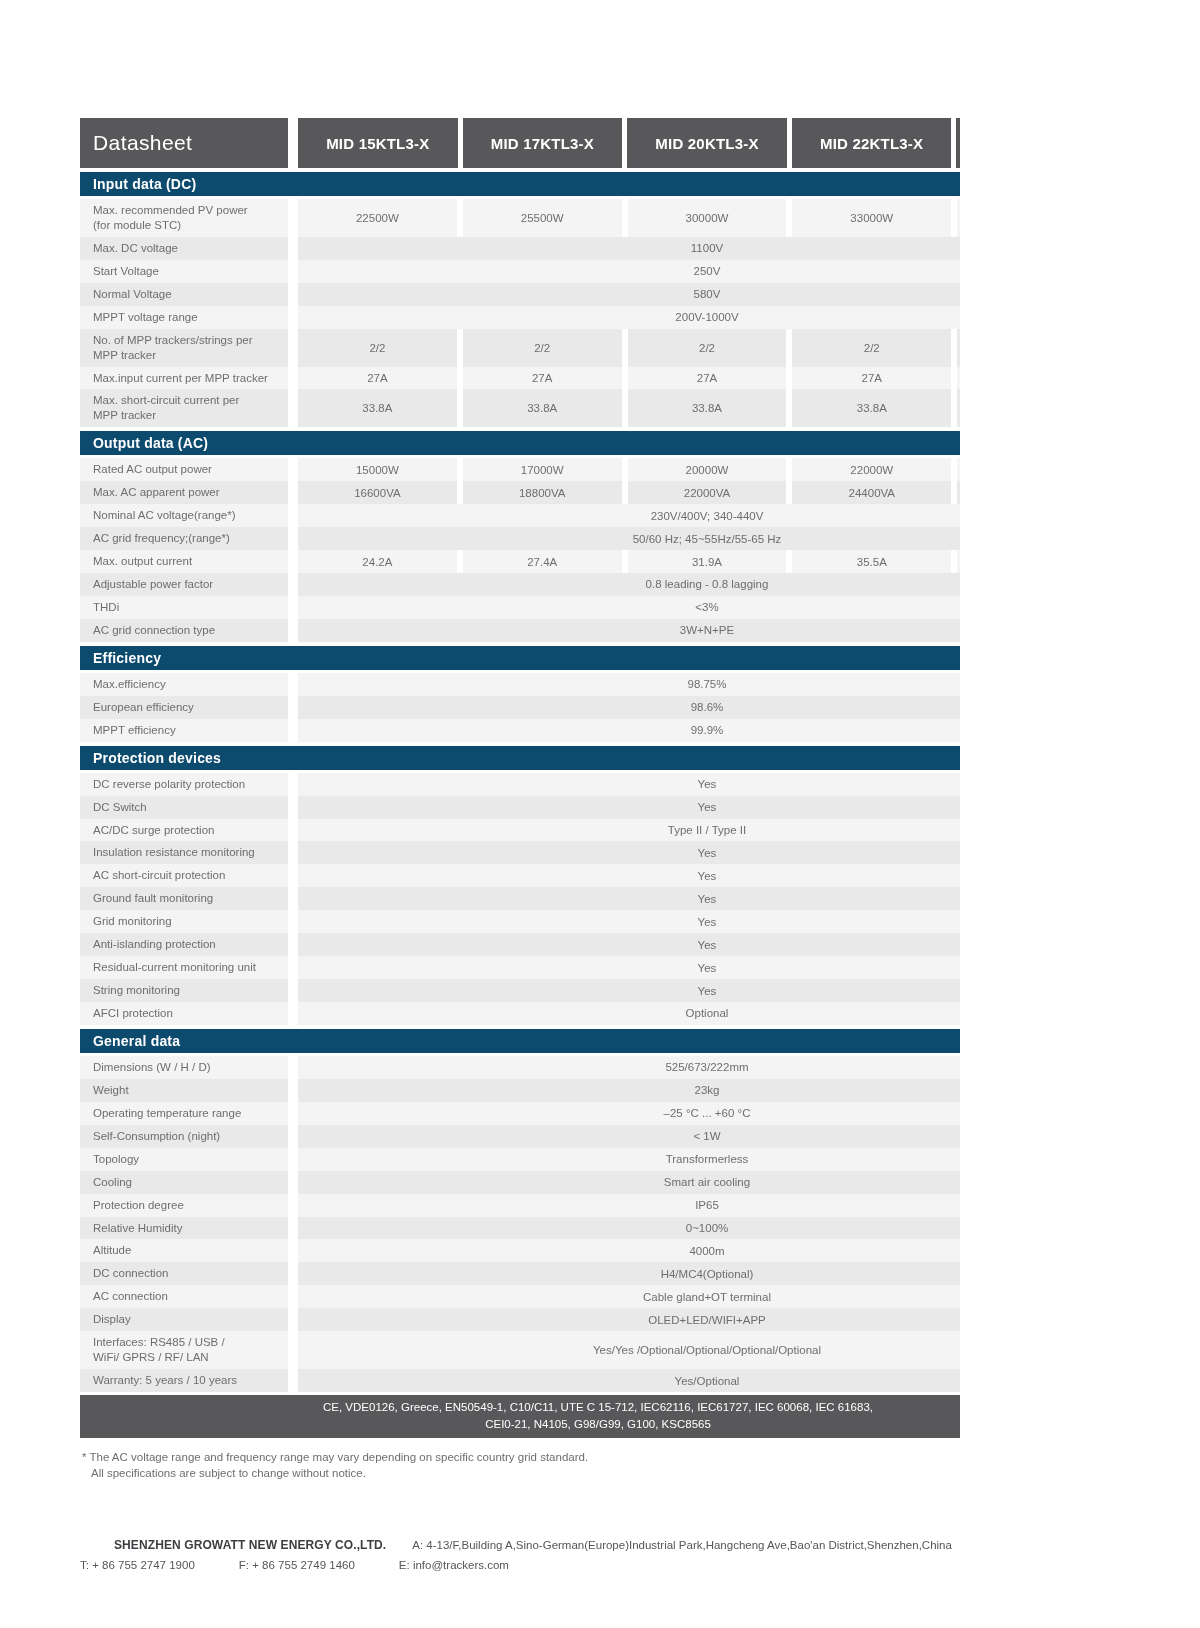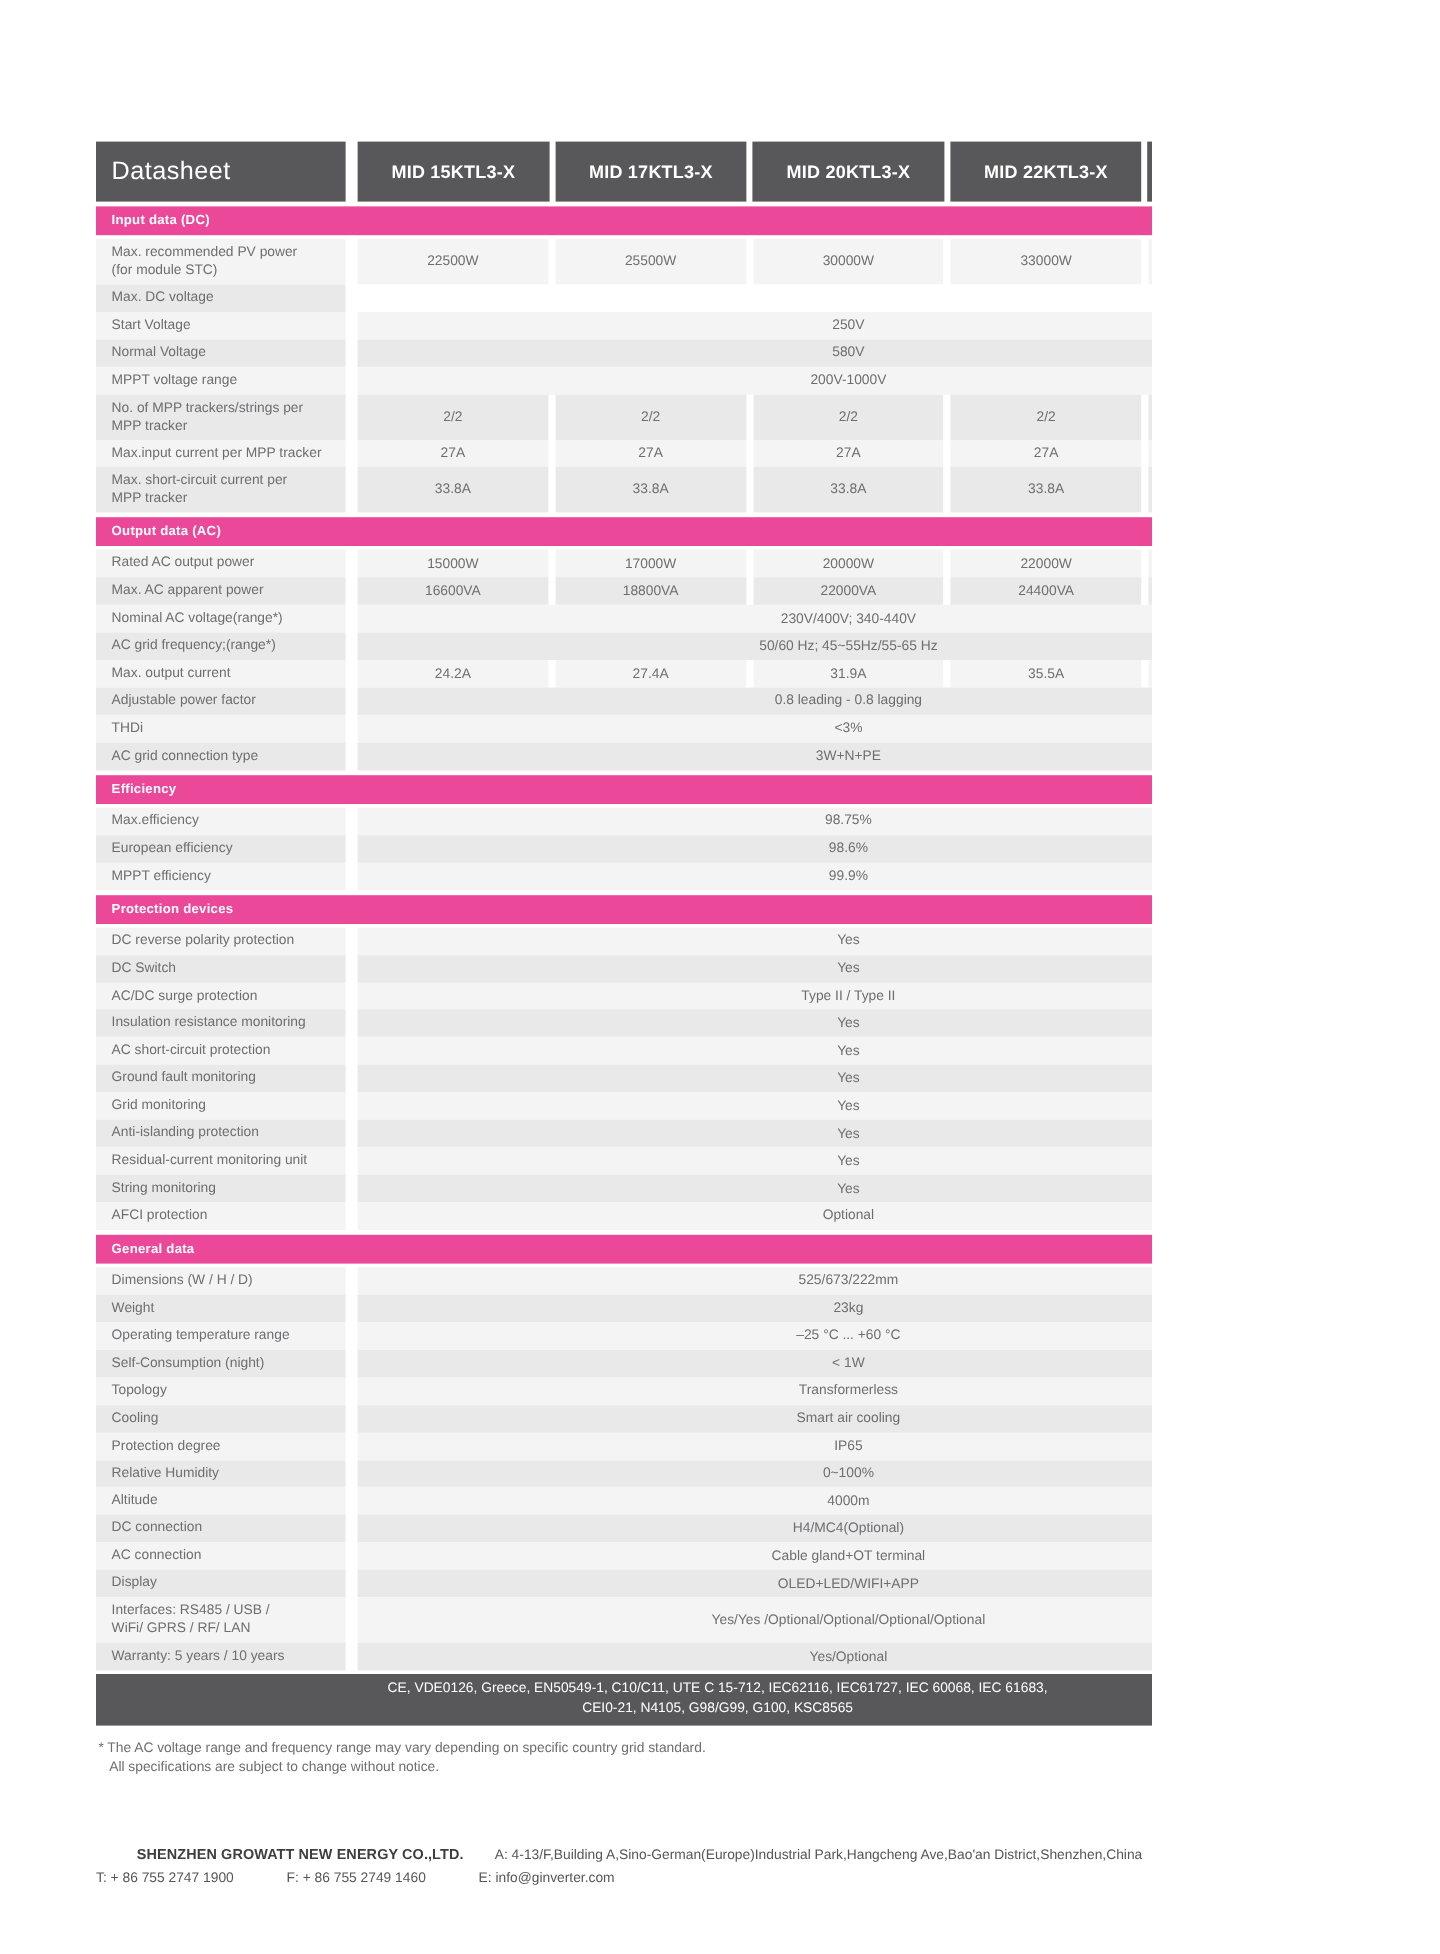--- a/index.html
+++ b/index.html
@@ -10,21 +10,21 @@
 
   
   .header-row { display:flex; gap:10px; height:50px; }
   .corner { width:208px; flex:none; background:#58585A; color:#fff; font-size:21px;
             display:flex; align-items:center; padding-left:13px; letter-spacing:0.4px; }
   .models { flex:1; display:flex; gap:5px; }
   .model-cell { flex:1; background:#58585A; color:#fff; font-weight:bold; font-size:15px;
                 display:flex; align-items:center; justify-content:center; letter-spacing:0.2px; }
 
   
-  .section-bar { height:24px; background:#ec4899; color:#fff; font-weight:bold; font-size:11px;
+  .section-bar { height:24px; background:#0c4a6e; color:#fff; font-weight:bold; font-size:14px;
                  display:flex; align-items:center; padding-left:13px; margin:4px 0 3px 0; letter-spacing:0.2px; }
 
   
   .row { display:flex; gap:10px; }
   .label { width:208px; flex:none; padding:4px 6px 4px 13px; font-size:11.5px; color:#6d6e70;
            line-height:1.3; display:flex; flex-direction:column; justify-content:center; min-height:22px; }
   .vals { flex:1; display:flex; gap:6px; }
   .vcell { flex:1; display:flex; align-items:center; justify-content:center;
            font-size:11.5px; color:#6d6e70; text-align:center; }
   .scell { flex:1; display:flex; align-items:center; justify-content:center;
@@ -76,20 +76,21 @@
             <div class="vcell sa">25500W</div>
             <div class="vcell sa">30000W</div>
             <div class="vcell sa">33000W</div>
             <div class="vcell sa">37500W</div>
           </div>
         </div>
         <div class="row">
           <div class="label sb">
             <div>Max. DC voltage</div>
           </div>
+          <div class="scell sb">1100V</div>
         </div>
         <div class="row">
           <div class="label sa">
             <div>Start Voltage</div>
           </div>
           <div class="scell sa">250V</div>
         </div>
         <div class="row">
           <div class="label sb">
             <div>Normal Voltage</div>
@@ -394,17 +395,17 @@
   </div>
 
   <div class="footer">
     <div class="footer-line1">
       <span class="company">SHENZHEN GROWATT NEW ENERGY CO.,LTD.</span>
       <span>A: 4-13/F,Building A,Sino-German(Europe)Industrial Park,Hangcheng Ave,Bao'an District,Shenzhen,China</span>
     </div>
     <div class="footer-line2">
       <span>T:  + 86 755 2747 1900</span>
       <span>F:  + 86 755 2749 1460</span>
-      <span>E:  info@ginverter.com</span>
+      <span>E:  info@trackers.com</span>
     </div>
   </div>
 
 </div>
 
 </body></html>

